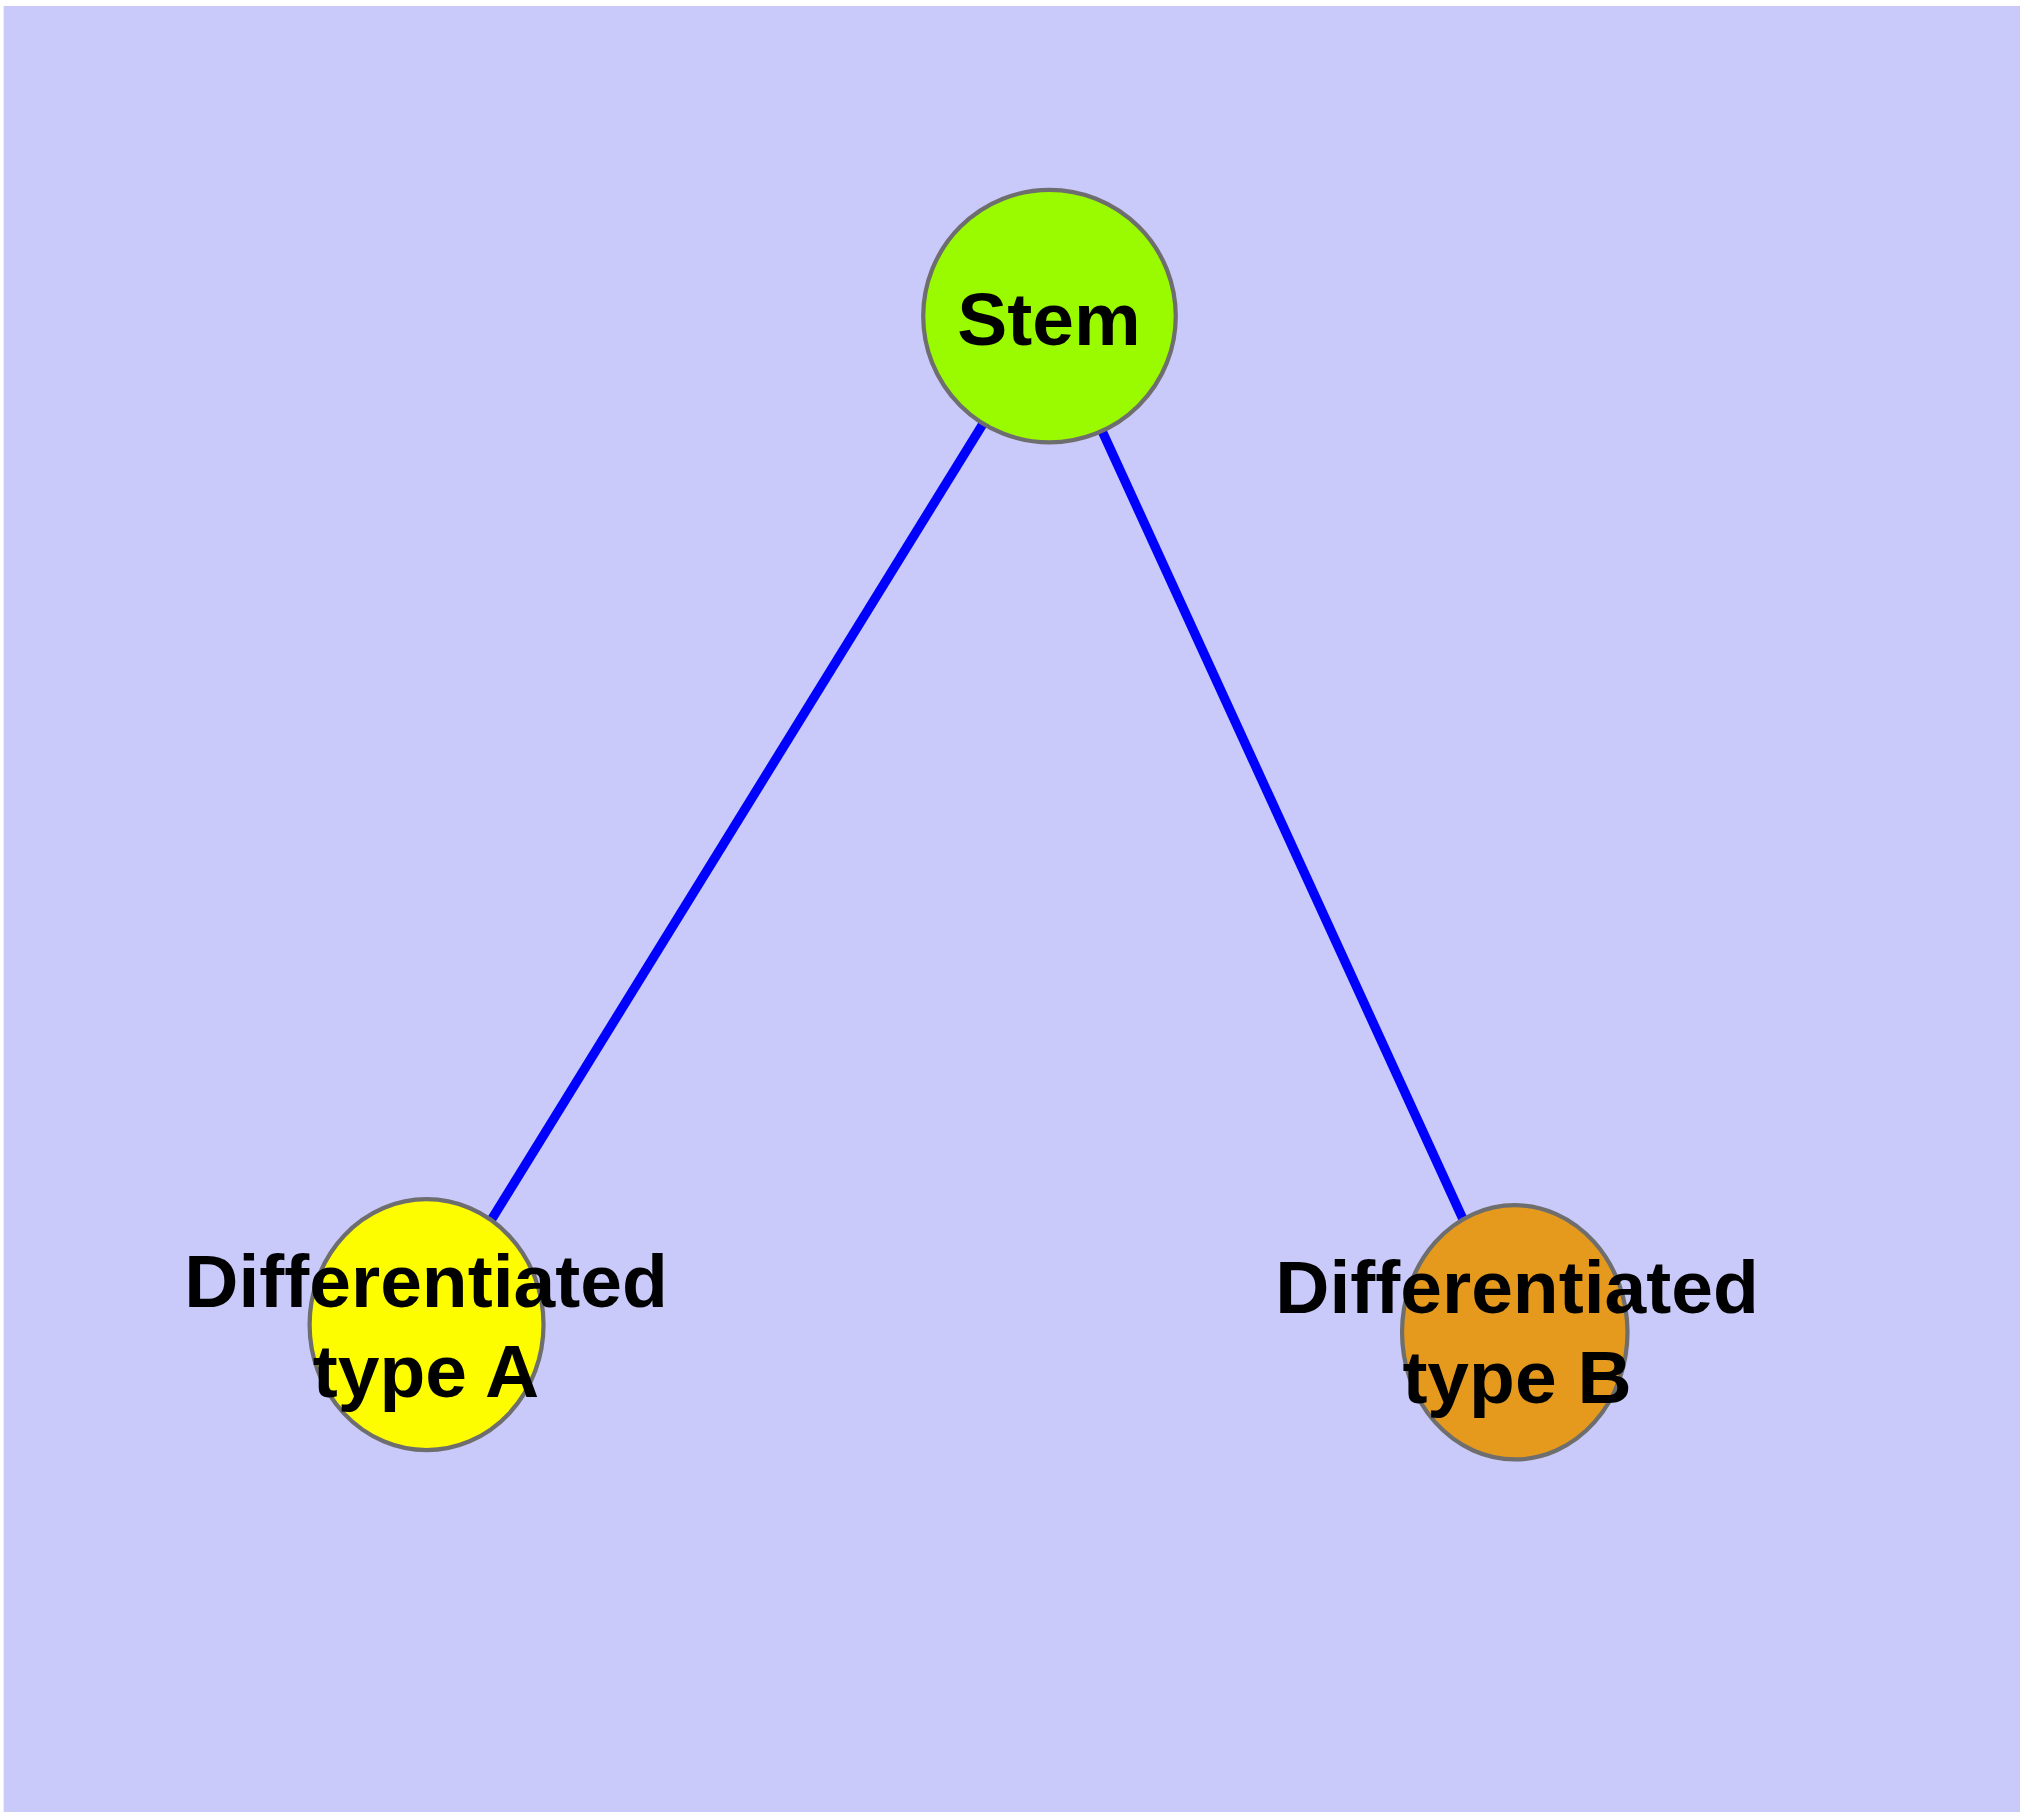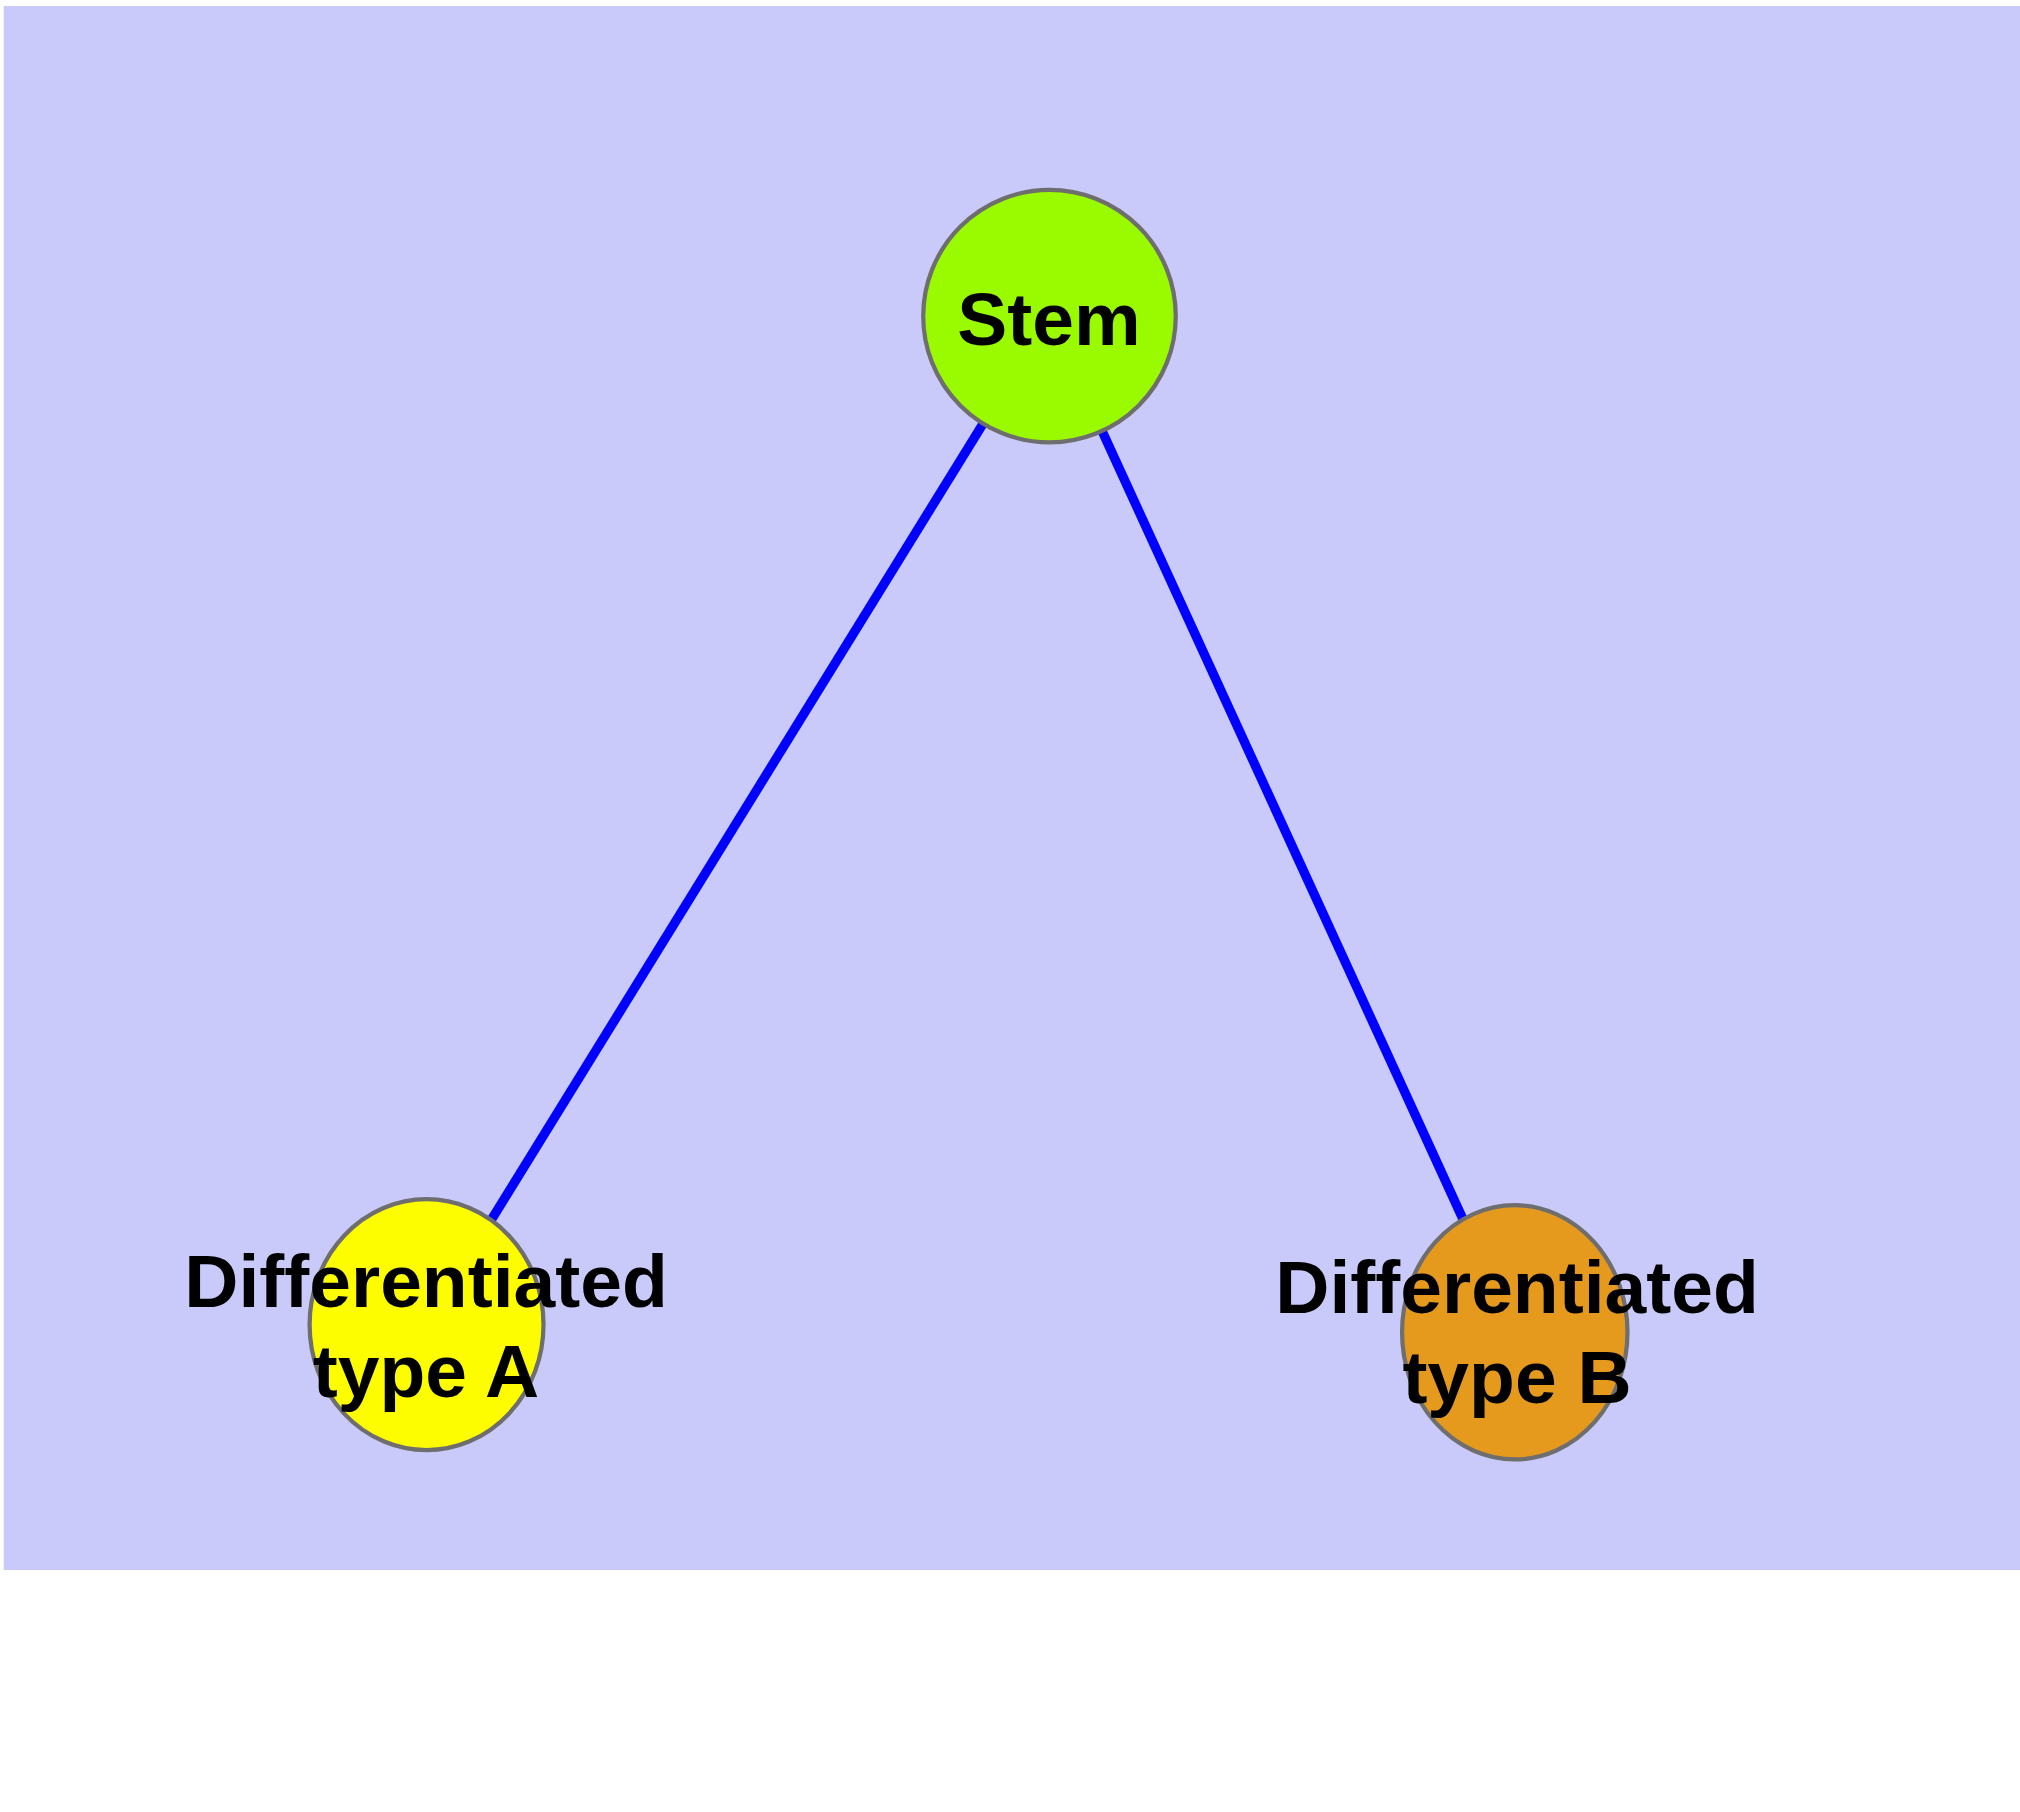--- a/index.html
+++ b/index.html
@@ -3,21 +3,21 @@
 <meta charset="utf-8">
 <style>
   html, body {
     margin: 0;
     padding: 0;
     background: #FFFFFF;
   }
   .stage {
     position: relative;
     width: 2021px;
-    height: 1570px;
+    height: 1812px;
     overflow: hidden;
     font-family: "Liberation Sans", sans-serif;
   }
   .graph-svg {
     position: absolute;
     left: 0;
     top: 0;
     width: 2021px;
     height: 1812px;
     display: block;

